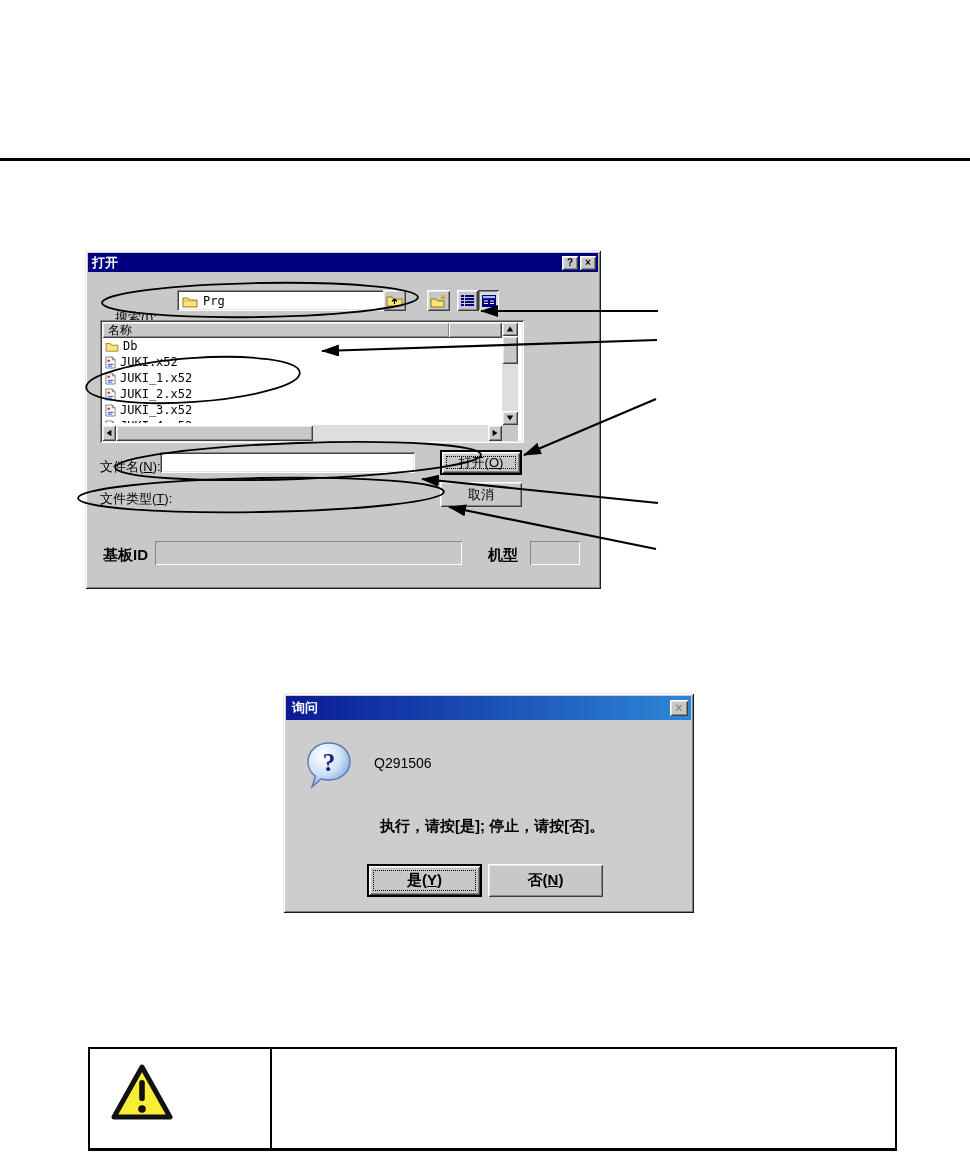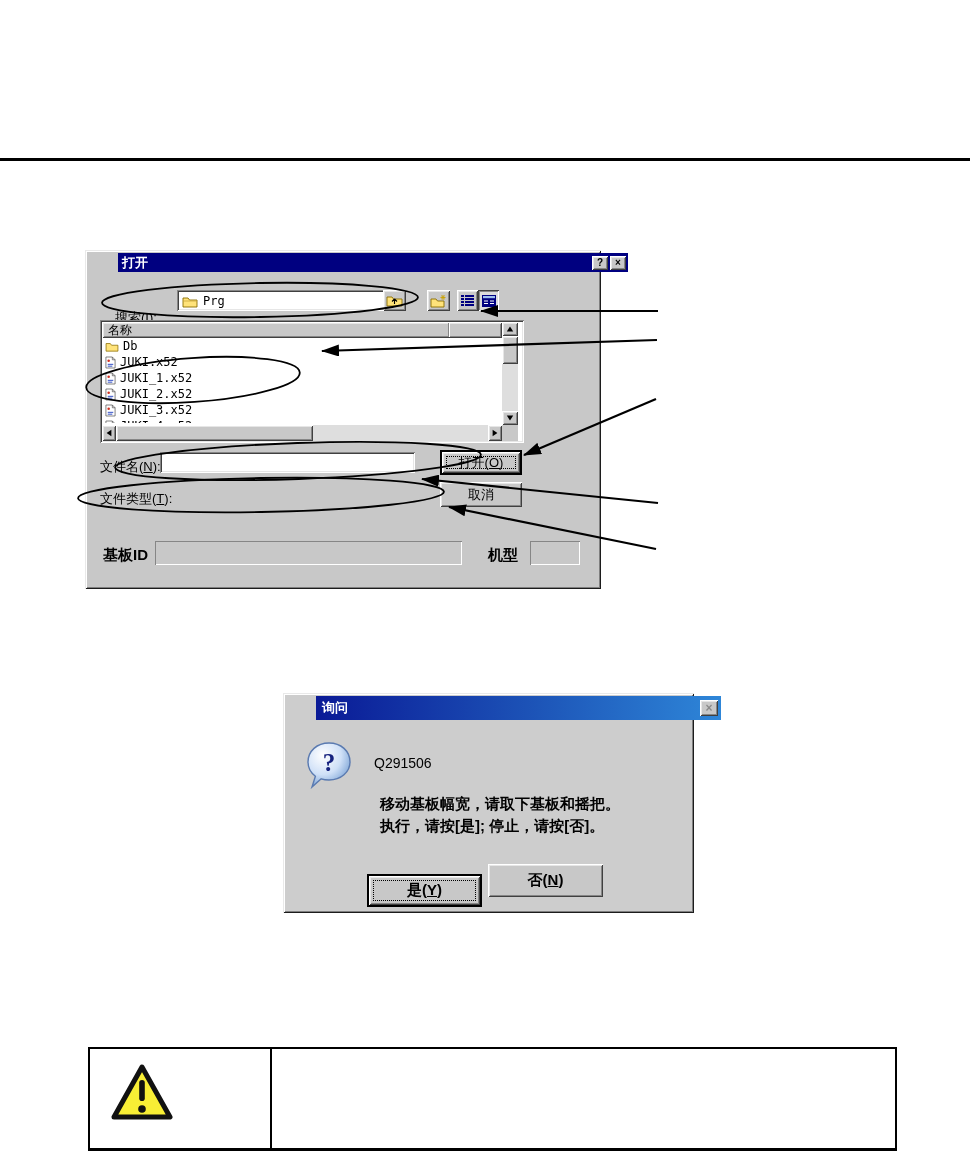--- a/index.html
+++ b/index.html
@@ -18,21 +18,21 @@
                 inset 2px 2px 0 #e6e6e6, inset -2px -2px 0 #868686; }
   .sunken { background:#ffffff;
     box-shadow: inset 1px 1px 0 #868686, inset -1px -1px 0 #ffffff,
                 inset 2px 2px 0 #404040, inset -2px -2px 0 #e6e6e6; }
   .sunken-flat { background:#c8c8c8;
     box-shadow: inset 1px 1px 0 #868686, inset -1px -1px 0 #ffffff; }
   .pressed { background:#dcdcdc;
     box-shadow: inset 1px 1px 0 #404040, inset -1px -1px 0 #ffffff,
                 inset 2px 2px 0 #868686; }
 
-  .titlebar { display:flex; align-items:center; color:#fff; font-weight:bold; font-size:13px;margin-left:30px; }
+  .titlebar { display:flex; align-items:center; color:#fff; font-weight:bold; font-size:13px; }
   .tb-btn { width:16px; height:14px; display:flex; align-items:center; justify-content:center;
             font-size:10px; font-weight:bold; color:#000; }
 
   .btn { display:flex; align-items:center; justify-content:center; font-size:13px; color:#000; }
   .focus-dots { position:absolute; inset:4px; border:1px dotted #000; pointer-events:none; }
   .default-ring { border:2px solid #000; }
 
   .mono { font-family:"DejaVu Sans Mono", monospace; }
 
   .list-row { display:flex; align-items:center; height:16px; gap:4px; padding-left:3px;
@@ -247,24 +247,23 @@
             <stop offset="55%" stop-color="#cfe0f7"></stop>
             <stop offset="100%" stop-color="#6f9ad0"></stop>
           </radialGradient>
         </defs>
         <path d="M24 2 C36 2 45 10 45 21 C45 31 36 39 24 39 C21.2 39 18.5 38.6 16.2 37.8 L7 46 L10.4 35.2 C5.8 31.8 3 26.8 3 21 C3 10 12 2 24 2 Z" fill="url(#qg)" stroke="#5a7ab0" stroke-width="1.4"></path>
         <text x="24" y="30" font-size="25" font-weight="bold" fill="#16227e" text-anchor="middle" font-family="Liberation Serif, serif">?</text>
       </svg>
     </span>
 
     <span class="abs" style="left:91px; top:62px; font-size:14px; color:#000000;">Q291506</span>
-    <span class="abs" style="left:97px; top:102px; font-size:15px; font-weight:bold; color:#000; white-space:nowrap;">移动基板幅宽，请取下基板和摇把。</span>
     <span class="abs" style="left:97px; top:124px; font-size:15px; font-weight:bold; color:#000; white-space:nowrap;">执行，请按[是]; 停止，请按[否]。</span>
 
-    <div class="abs default-ring" style="left:84px; top:171px; width:115px; height:33px;margin-top:10px;">
+    <div class="abs default-ring" style="left:84px; top:171px; width:115px; height:33px;">
       <div class="btn raised" style="width:100%; height:100%; position:relative; font-size:15px; font-weight:bold;">
         <span>
           <span>是(</span><span class="u">Y</span><span>)</span>
         </span>
         <span class="focus-dots"></span>
       </div>
     </div>
     <div class="abs btn raised" style="left:205px; top:171px; width:115px; height:33px; font-size:15px; font-weight:bold;">
       <span>
         <span>否(</span><span class="u">N</span><span>)</span>

